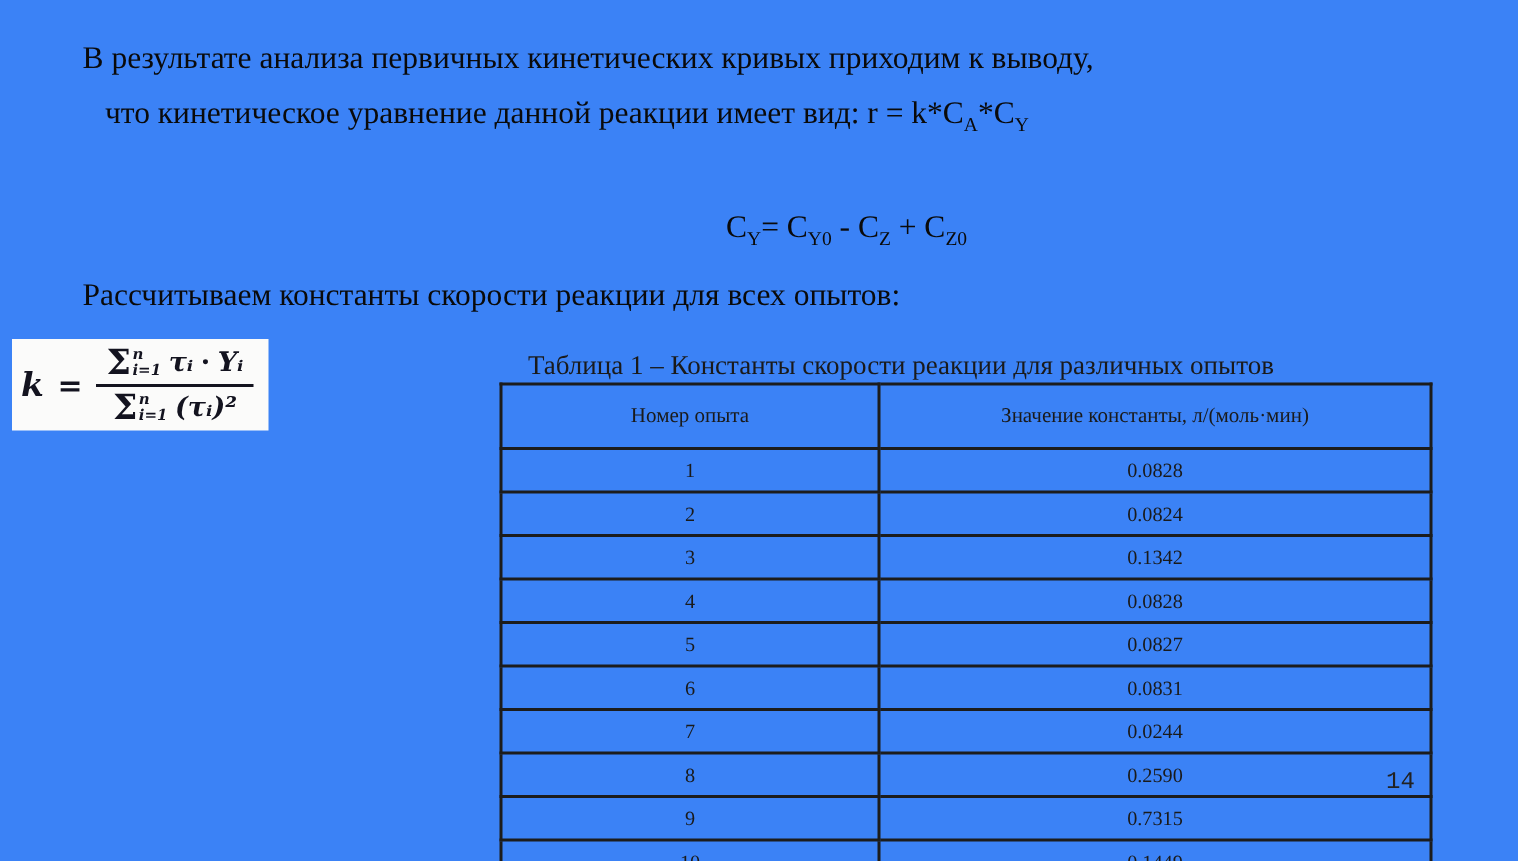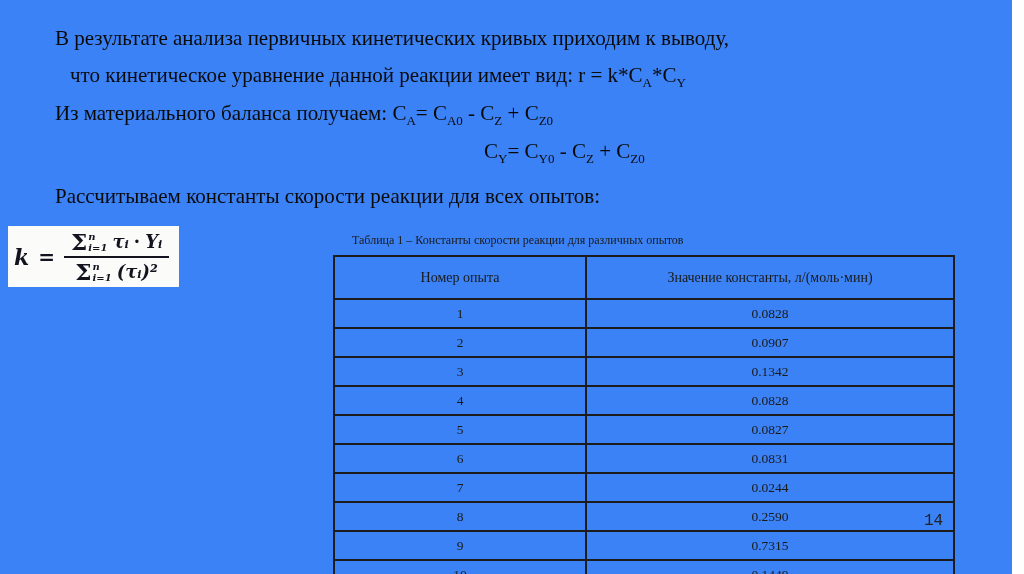--- a/index.html
+++ b/index.html
@@ -54,21 +54,21 @@
   .sum .limits {
     display: inline-flex; flex-direction: column; align-items: flex-start;
     font-size: 10px; line-height: 1.1; margin-left: 1px; font-weight: 700;
   }
   .dotop { font-style: normal; }
 
   
   .table-title {
     position: absolute;
     left: 352px; top: 233px;
-    font-size: 12px;
+    font-size: 18px;
     color: #1a1a1a;
     white-space: nowrap;
   }
   table.ktable {
     position: absolute;
     left: 333px; top: 255px;
     width: 620px;
     border-collapse: collapse;
     table-layout: fixed;
     font-size: 14px;
@@ -94,21 +94,20 @@
     color: #222222;
   }
 </style>
 </head>
 <body>
 
 <div class="slide">
 
   <div class="textline line1"><span>В результате анализа первичных кинетических кривых приходим к выводу,</span></div>
   <div class="textline line2"><span>что кинетическое уравнение данной реакции имеет вид: r = k*C</span><sub>A</sub><span>*C</span><sub>Y</sub></div>
-  <div class="textline line3"><span>Из материального баланса получаем: C</span><sub>A</sub><span>= C</span><sub>A0</sub><span> - C</span><sub>Z</sub><span> + C</span><sub>Z0</sub></div>
   <div class="textline line4"><span>C</span><sub>Y</sub><span>= C</span><sub>Y0</sub><span> - C</span><sub>Z</sub><span> + C</span><sub>Z0</sub></div>
   <div class="textline line5"><span>Рассчитываем константы скорости реакции для всех опытов:</span></div>
 
   <div class="formula">
     <span class="lhs">k</span>
     <span class="eq">=</span>
     <span class="frac">
       <span class="num">
         <span class="sum">
           <span class="sigma">Σ</span>
@@ -147,21 +146,21 @@
         <th>Значение константы, л/(моль·мин)</th>
       </tr>
     </thead>
     <tbody>
         <tr>
           <td>1</td>
           <td>0.0828</td>
         </tr>
         <tr>
           <td>2</td>
-          <td>0.0907</td>
+          <td>0.0824</td>
         </tr>
         <tr>
           <td>3</td>
           <td>0.1342</td>
         </tr>
         <tr>
           <td>4</td>
           <td>0.0828</td>
         </tr>
         <tr>

